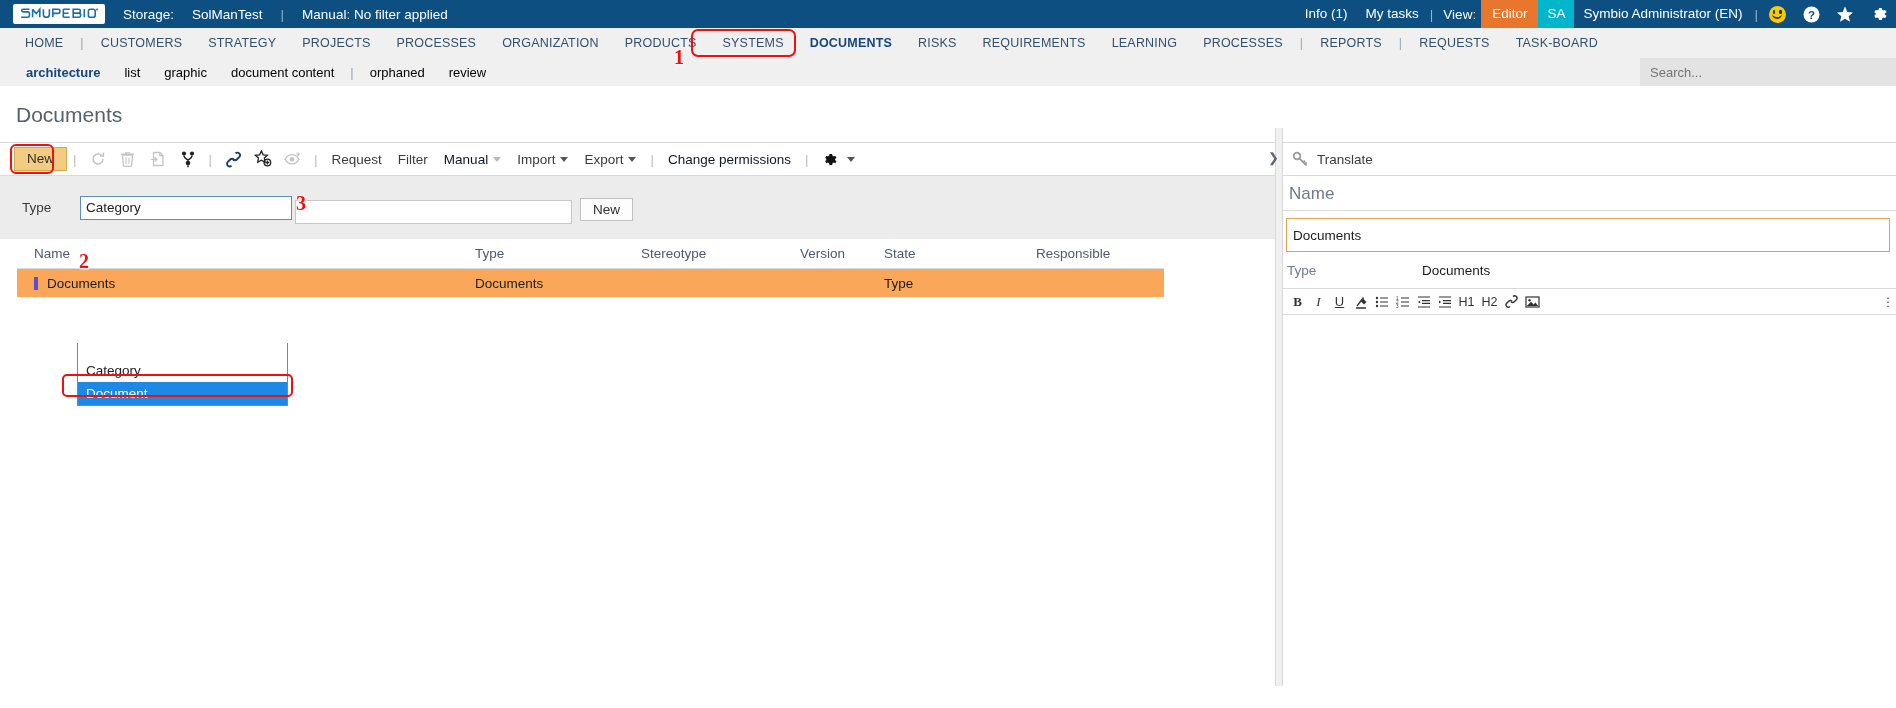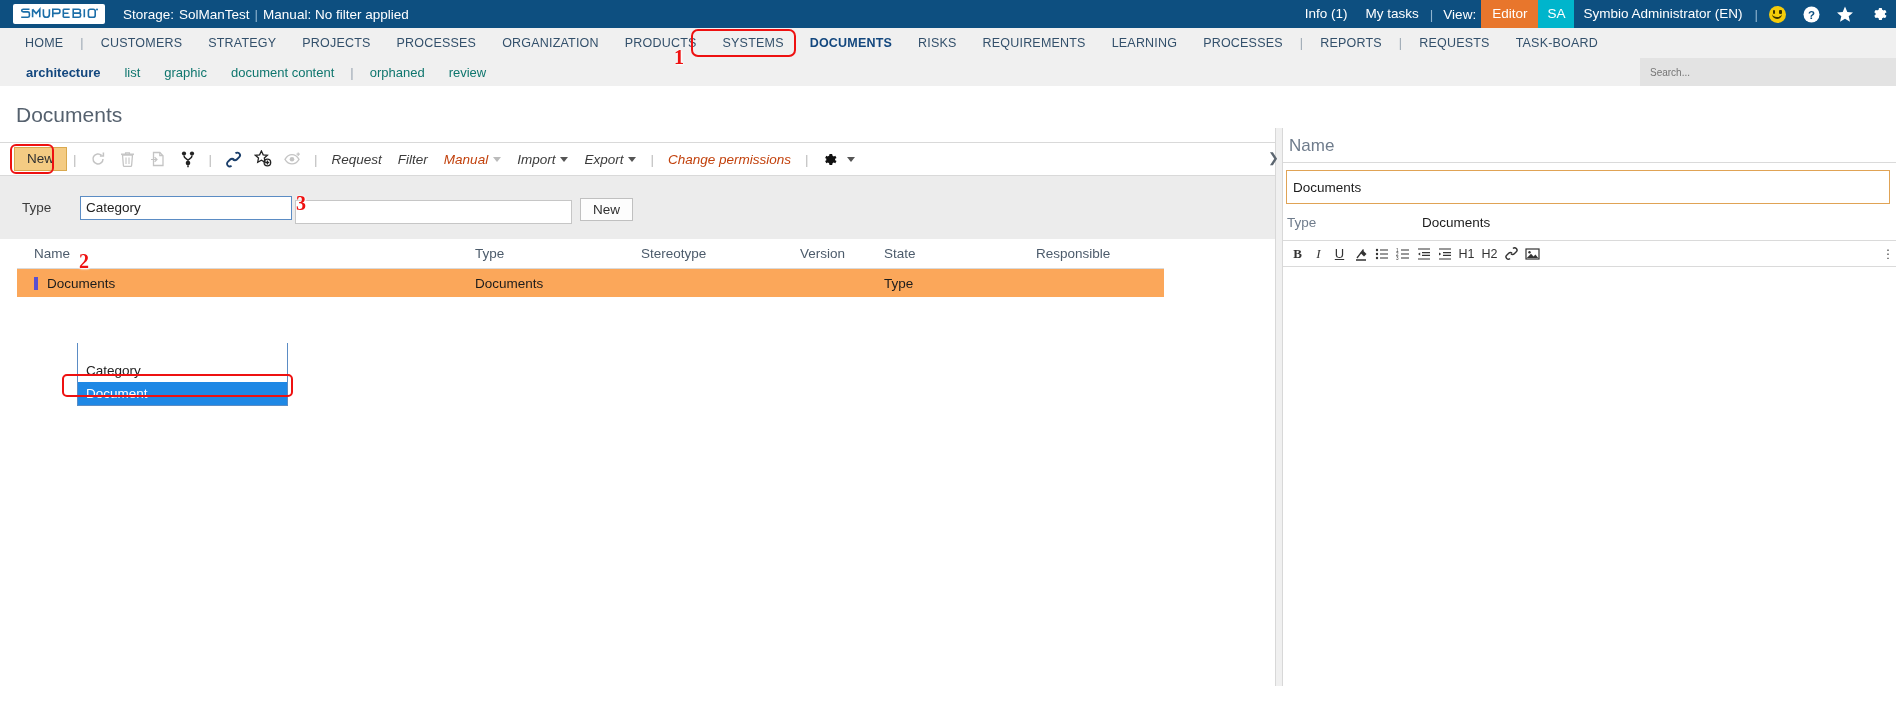--- a/index.html
+++ b/index.html
@@ -25,21 +25,21 @@
   .logo {
     margin-left: 13px;
     background: #ffffff;
     border-radius: 2px;
     padding: 2px 7px 3px 7px;
     display: flex;
     align-items: center;
     height: 20px;
   }
   .logo svg { display: block; }
-  .topbar-meta { margin-left: 18px; display: flex; align-items: center; gap: 5px; white-space: nowrap; }
+  .topbar-meta { margin-left: 18px; display: flex; align-items: center; gap: 18px; white-space: nowrap; }
   .topbar-meta .sep { color: #8fb4cf; }
   .topbar-right {
     position: absolute; right: 0; top: 0; height: 28px;
     display: flex; align-items: center; gap: 0; font-size: 13.5px;
   }
   .topbar-right > * { white-space: nowrap; }
   .tr-link { padding: 0 9px; line-height: 28px; cursor: pointer; }
   .tr-sep { color: #8fb4cf; padding: 0 2px; }
   .view-label { padding-left: 8px; padding-right: 5px; }
   .editor-chip {
@@ -103,26 +103,26 @@
     text-shadow: 0 0 2px #fff, 0 0 3px #fff, 1px 1px 2px #fff;
     z-index: 60;
     pointer-events: none;
   }
 
   
   .subnav {
     height: 28px; background: #f0f0f0; display: flex; align-items: center;
     font-size: 13px; color: #33506b; padding-left: 14px; position: relative;
   }
-  .subnav a { color: #0f766e; text-decoration: none; padding: 0 12px; cursor: pointer; white-space: nowrap; }
+  .subnav a { color: #000000; text-decoration: none; padding: 0 12px; cursor: pointer; white-space: nowrap; }
   .subnav a.active { font-weight: bold; color: #13477e; }
   .subnav .navsep { color: #9aa6b2; padding: 0 4px; }
   .searchbox {
     position: absolute; right: 0; top: 0; width: 256px; height: 28px;
-    background: #e3e3e3; border: none; font-size: 10px; color: #000000;
+    background: #e3e3e3; border: none; font-size: 13px; color: #000000;
     padding: 0 10px; font-family: "Liberation Sans", sans-serif;
   }
 
   
   .page-title {
     font-size: 21px; color: #55616e; font-weight: normal;
     padding: 16px 0 0 16px; line-height: 26px;
   }
 
   
@@ -154,22 +154,22 @@
   .new-highlight {
     position: absolute; left: 10px; top: 1px; width: 44px; height: 30px;
     border: 2.4px solid #ee1111; border-radius: 6px; pointer-events: none;
   }
   .tb-sep { color: #bcbcbc; padding: 0 6px; user-select: none; }
   .ticon {
     width: 30px; height: 26px; display: flex; align-items: center; justify-content: center;
     cursor: pointer;
   }
   .ticon.disabled { opacity: .38; cursor: default; }
-  .tlabel { padding: 0 8px; cursor: pointer; white-space: nowrap; font-style: italic; }
-  .tlabel.disabled { color: #c2410c; cursor: default; }
+  .tlabel { padding: 0 8px; cursor: pointer; white-space: nowrap; }
+  .tlabel.disabled { color: #0f172a; cursor: default; }
   .caret {
     display: inline-block; width: 0; height: 0; margin-left: 5px;
     border-left: 4.5px solid transparent; border-right: 4.5px solid transparent;
     border-top: 5px solid #555; vertical-align: middle;
   }
   .caret.dim { border-top-color: #bbb; }
 
   
   .form-strip {
     background: #ececec; height: 63px; position: relative;
@@ -478,20 +478,29 @@
     </div>
     <div class="dd-highlight"></div>
     <span class="marker" style="left:296px; top:64px;">3</span>
   </div>
 
   <div class="pane-divider"></div>
 
   <div class="right-pane">
     <span class="collapse-arrow">❯</span>
 
+    <div class="rp-head">
+      <span class="key-icon">
+        <svg width="17" height="17" viewBox="0 0 17 17">
+            <circle cx="5" cy="5" r="3.3" fill="none" stroke="#9a9a9a" stroke-width="1.8"></circle>
+            <path d="M7.4 7.4 14.5 14.5M11.3 11.3l1.6-1.6M13 13l1.6-1.6" fill="none" stroke="#9a9a9a" stroke-width="1.8"></path>
+          </svg>
+      </span>
+      <span>Translate</span>
+    </div>
 
     <div class="rp-section">Name</div>
     <input class="rp-name-input" type="text" value="Documents" style="">
 
     <div class="rp-kv">
       <span class="rp-k">Type</span>
       <span class="rp-v">Documents</span>
     </div>
 
 

